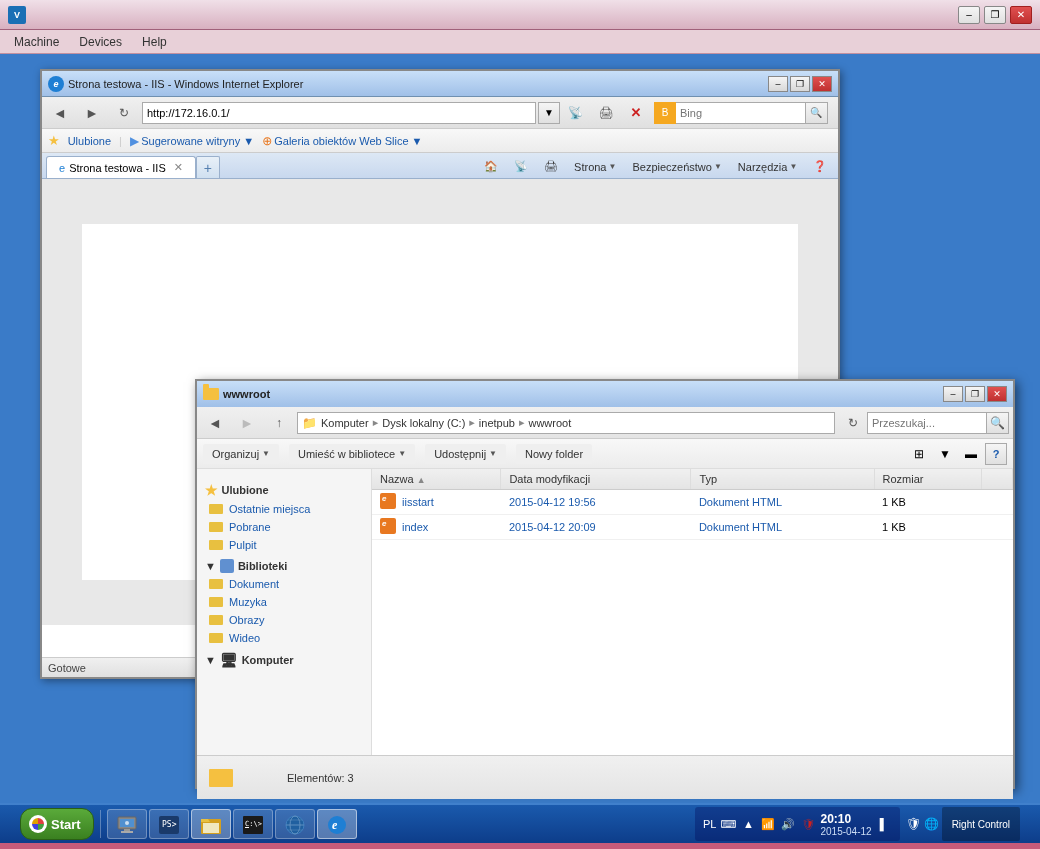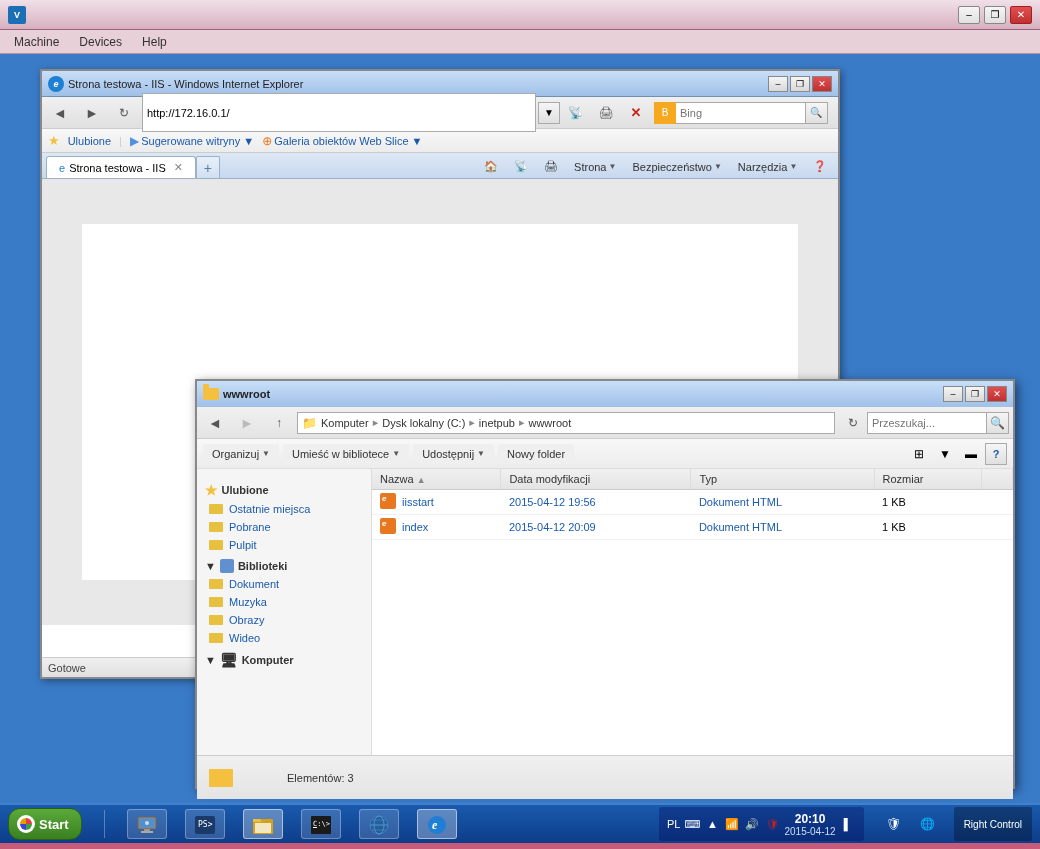--- a/index.html
+++ b/index.html
@@ -76,21 +76,21 @@
       background: linear-gradient(to bottom, #f0f0f0, #e0e0e0);
       display: flex;
       align-items: center;
       padding: 0 4px;
       gap: 4px;
       border-bottom: 1px solid #ccc;
     }
     .nav-btn { width: 28px; height: 24px; border: 1px solid transparent; border-radius: 3px; background: transparent; cursor: pointer; display: flex; align-items: center; justify-content: center; font-size: 14px; color: #555; }
     .nav-btn.disabled { color: #bbb; cursor: default; }
     .address-bar-container { flex: 1; display: flex; align-items: center; gap: 2px; }
-    .address-bar { flex: 1; height: 39px; border: 1px solid #aaa; padding: 3px 4px; font-size: 11px; background: white; }
+    .address-bar { flex: 1; height: 22px; border: 1px solid #aaa; padding: 3px 4px; font-size: 11px; background: white; }
     .go-btn { width: 22px; height: 22px; border: 1px solid #aaa; background: linear-gradient(to bottom, #f5f5f5, #e0e0e0); cursor: pointer; display: flex; align-items: center; justify-content: center; font-size: 10px; }
     .search-box-container { display: flex; align-items: center; width: 180px; }
     .search-icon-yellow { width: 22px; height: 22px; background: #f5a820; display: flex; align-items: center; justify-content: center; color: white; font-size: 10px; }
     .search-input { width: 130px; height: 22px; border: 1px solid #aaa; border-left: none; padding: 2px 4px; font-size: 11px; }
     .search-go { width: 22px; height: 22px; border: 1px solid #aaa; border-left: none; background: linear-gradient(to bottom, #f5f5f5, #e0e0e0); cursor: pointer; display: flex; align-items: center; justify-content: center; font-size: 10px; }
 
     
     .ie-favbar {
       height: 24px;
       background: linear-gradient(to bottom, #f8f8f8, #ececec);
@@ -220,21 +220,21 @@
     .exp-search { width: 120px; height: 22px; border: 1px solid #aaa; padding: 2px 4px; font-size: 11px; background: white; }
     .exp-search-btn { width: 22px; height: 22px; border: 1px solid #aaa; border-left: none; background: linear-gradient(to bottom, #f5f5f5, #e0e0e0); cursor: pointer; display: flex; align-items: center; justify-content: center; font-size: 12px; }
 
     
     .exp-toolbar {
       height: 30px;
       background: linear-gradient(to bottom, #f8f8f8, #ececec);
       display: flex;
       align-items: center;
       padding: 0 6px;
-      gap: 4px;
+      gap: 10px;
       border-bottom: 1px solid #ddd;
     }
     .exp-tool-btn { padding: 3px 8px; font-size: 11px; color: #333; border: 1px solid transparent; border-radius: 2px; cursor: pointer; display: flex; align-items: center; gap: 3px; }
     .exp-tool-arrow { font-size: 8px; color: #555; }
     .exp-view-btns { margin-left: auto; display: flex; align-items: center; gap: 2px; }
     .exp-view-btn { width: 24px; height: 22px; border: 1px solid transparent; background: transparent; cursor: pointer; display: flex; align-items: center; justify-content: center; font-size: 12px; }
     .exp-help-btn { width: 22px; height: 22px; border: 1px solid #aaa; background: linear-gradient(to bottom, #f5f5f5, #e0e0e0); cursor: pointer; display: flex; align-items: center; justify-content: center; font-size: 11px; font-weight: bold; color: #1a5aad; }
 
     
     .exp-main {
@@ -316,22 +316,22 @@
     }
     .status-folder-icon { width: 24px; height: 18px; background: #f5c040; border-radius: 1px; flex-shrink: 0; }
     .status-text { font-size: 11px; color: #333; padding-left: 44px; }
 
     
     .taskbar {
       height: 40px;
       background: linear-gradient(to bottom, #1a5aad 0%, #0d3d8a 100%);
       display: flex;
       align-items: center;
-      padding: 0 8px;
-      gap: 18px;
+      padding: 0 20px;
+      gap: 2px;
       border-top: 2px solid #4080cc;
     }
     .start-btn {
       height: 32px;
       background: linear-gradient(to bottom, #5aaa3a 0%, #3a8020 100%);
       border: 1px solid #2a6015;
       border-radius: 12px;
       padding: 0 12px 0 8px;
       display: flex;
       align-items: center;
@@ -371,21 +371,21 @@
       display: flex;
       align-items: center;
       gap: 4px;
       background: rgba(0,0,80,0.3);
       height: 34px;
       padding: 0 8px;
       border-radius: 3px;
     }
     .tray-text { color: white; font-size: 11px; }
     .tray-icon { width: 16px; height: 16px; display: flex; align-items: center; justify-content: center; color: white; font-size: 11px; }
-    .tray-time { text-align: center; }
+    .tray-time { text-align: left; }
     .tray-time-big { font-size: 12px; color: white; font-weight: bold; }
     .tray-time-date { font-size: 10px; color: #ccddf5; }
 
     .rc-label { color: white; font-size: 10px; padding: 0 4px; }
 
     
     .exp-left::-webkit-scrollbar, .exp-right::-webkit-scrollbar { width: 8px; }
     .exp-left::-webkit-scrollbar-track, .exp-right::-webkit-scrollbar-track { background: #f0f0f0; }
     .exp-left::-webkit-scrollbar-thumb, .exp-right::-webkit-scrollbar-thumb { background: #aaa; border-radius: 4px; }
   </style>

